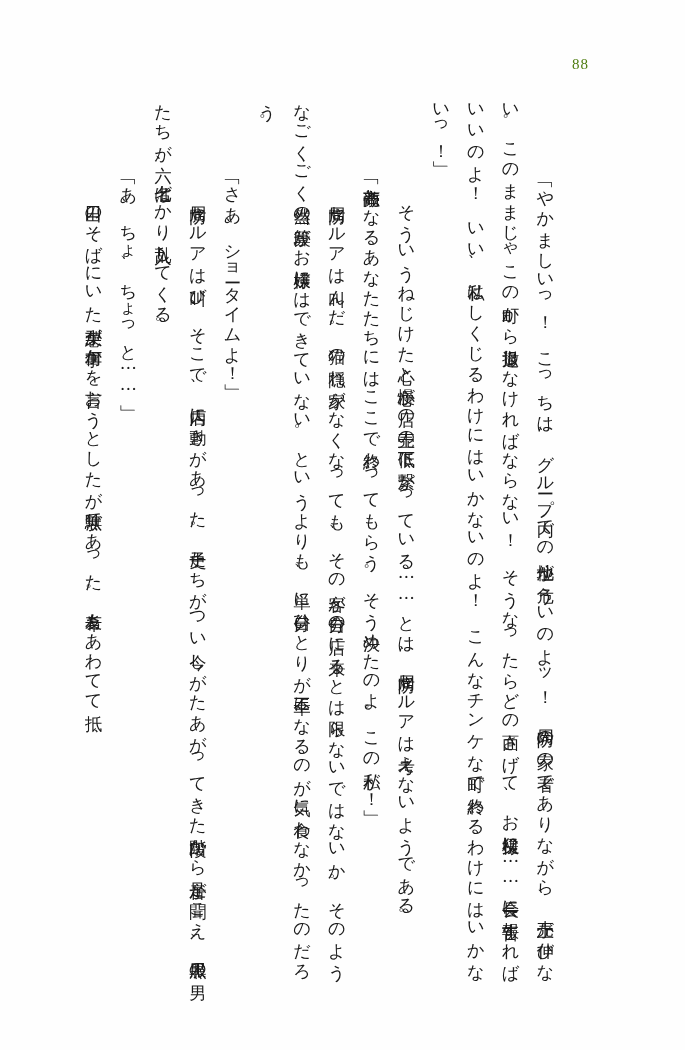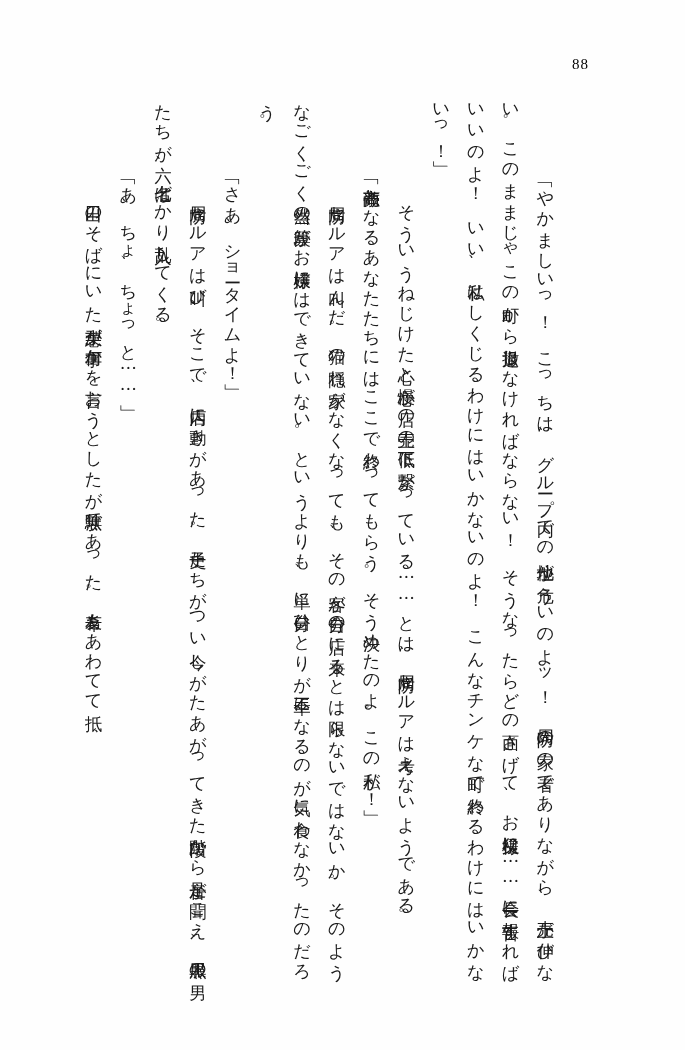--- a/index.html
+++ b/index.html
@@ -21,21 +21,21 @@
     width: 685px;
     height: 1050px;
     background: #fefefe;
   }
   .page-number {
     position: absolute;
     top: 56px;
     right: 96px;
     font-size: 15px;
     letter-spacing: 1px;
-    color: #000000;
+    color: #4d7c0f;
     font-family: "Liberation Serif", serif;
   }
   .text-block {
     position: absolute;
     top: 92px;
     left: 46px;
     right: 88px;
     height: 880px;
     writing-mode: vertical-rl;
     text-orientation: upright;

